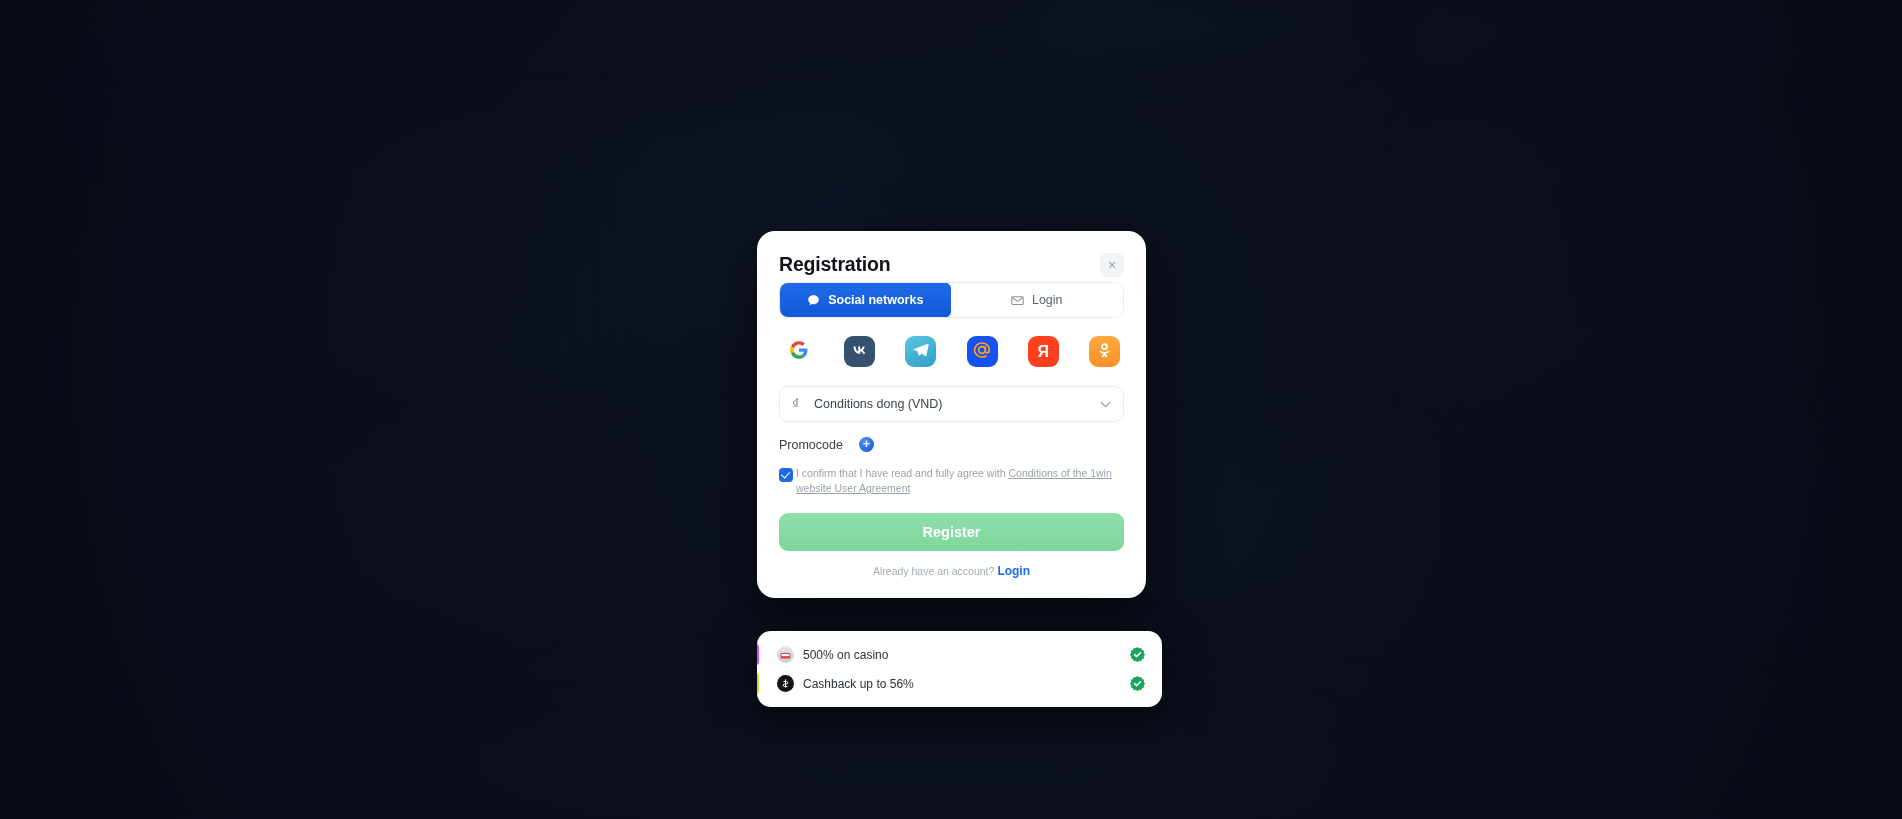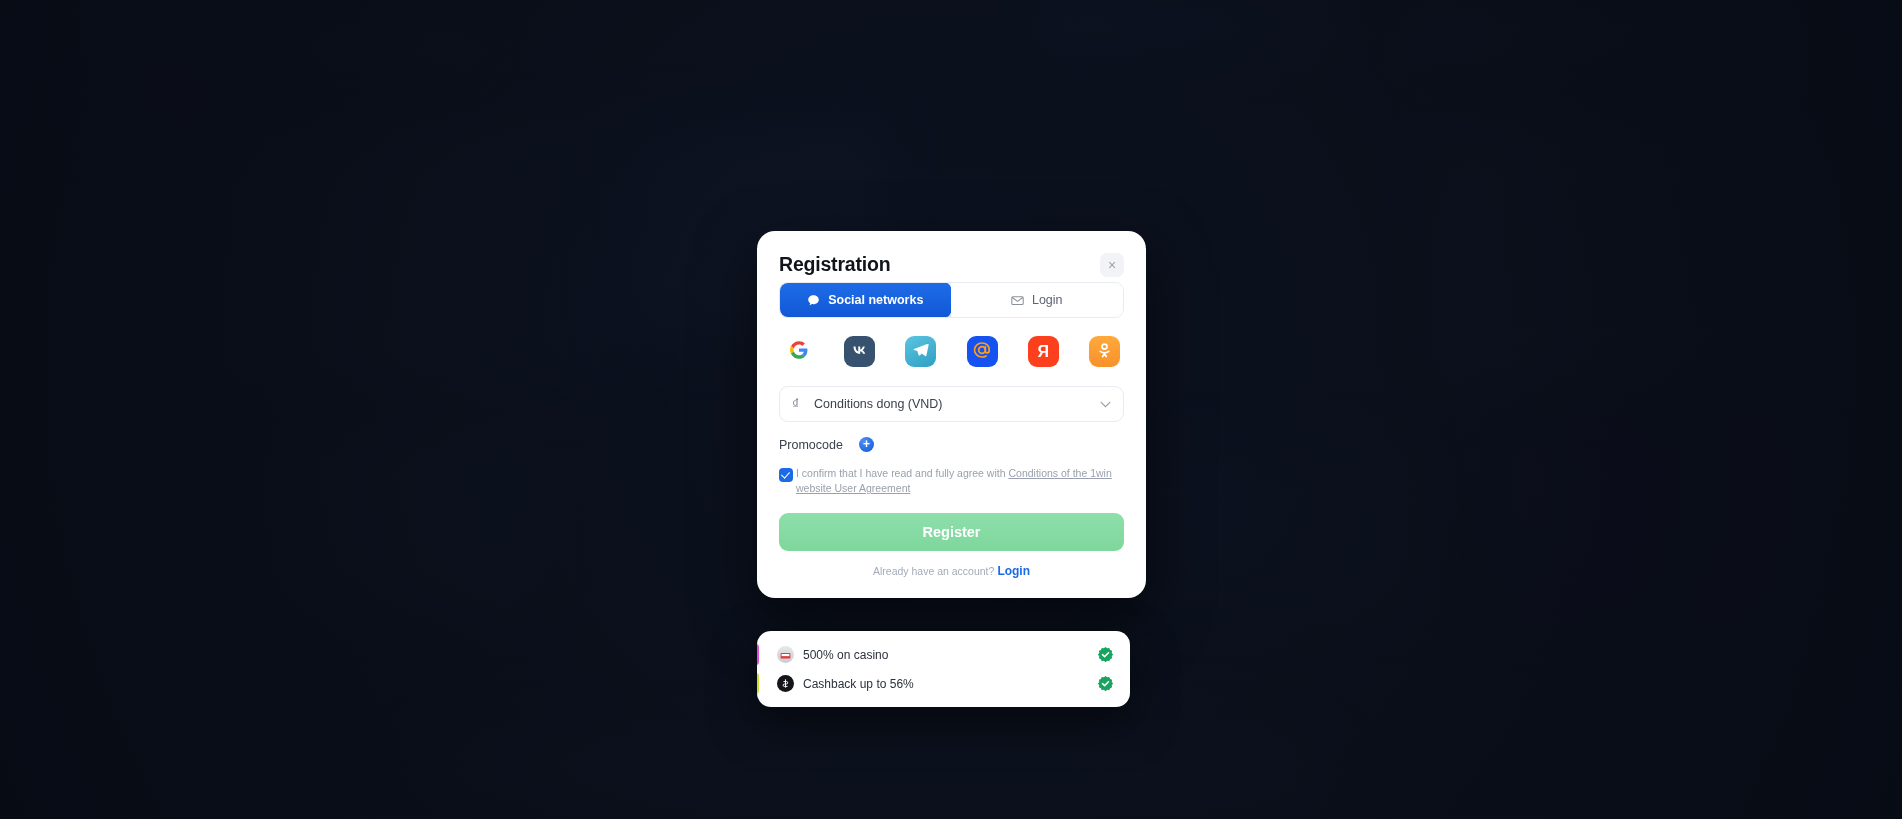--- a/index.html
+++ b/index.html
@@ -251,21 +251,21 @@
     font-size: 12px;
     cursor: pointer;
     margin-left: 3px;
   }
 
   
   #bonus {
     position: absolute;
     left: 757px;
     top: 631px;
-    width: 373px;
+    width: 405px;
     background: #ffffff;
     border-radius: 14px;
     box-shadow: 0 16px 44px rgba(0,0,0,.5);
     padding: 9px 0;
     box-sizing: border-box;
     overflow: hidden;
   }
   .bonus-row {
     display: flex;
     align-items: center;

